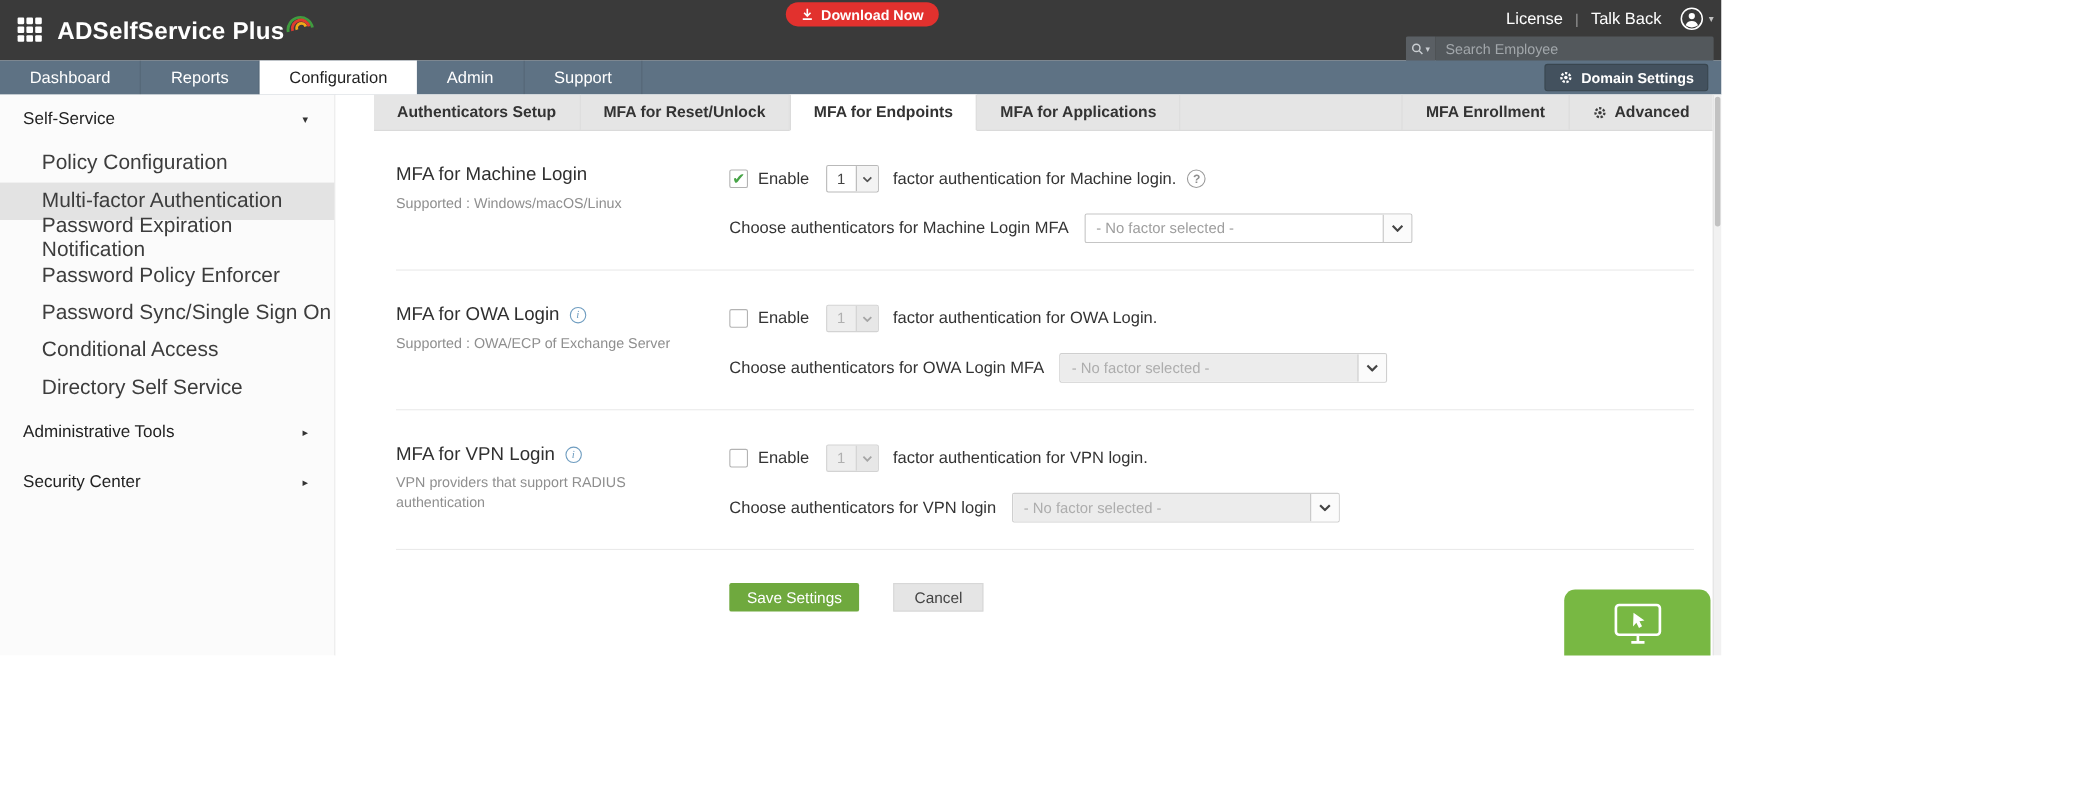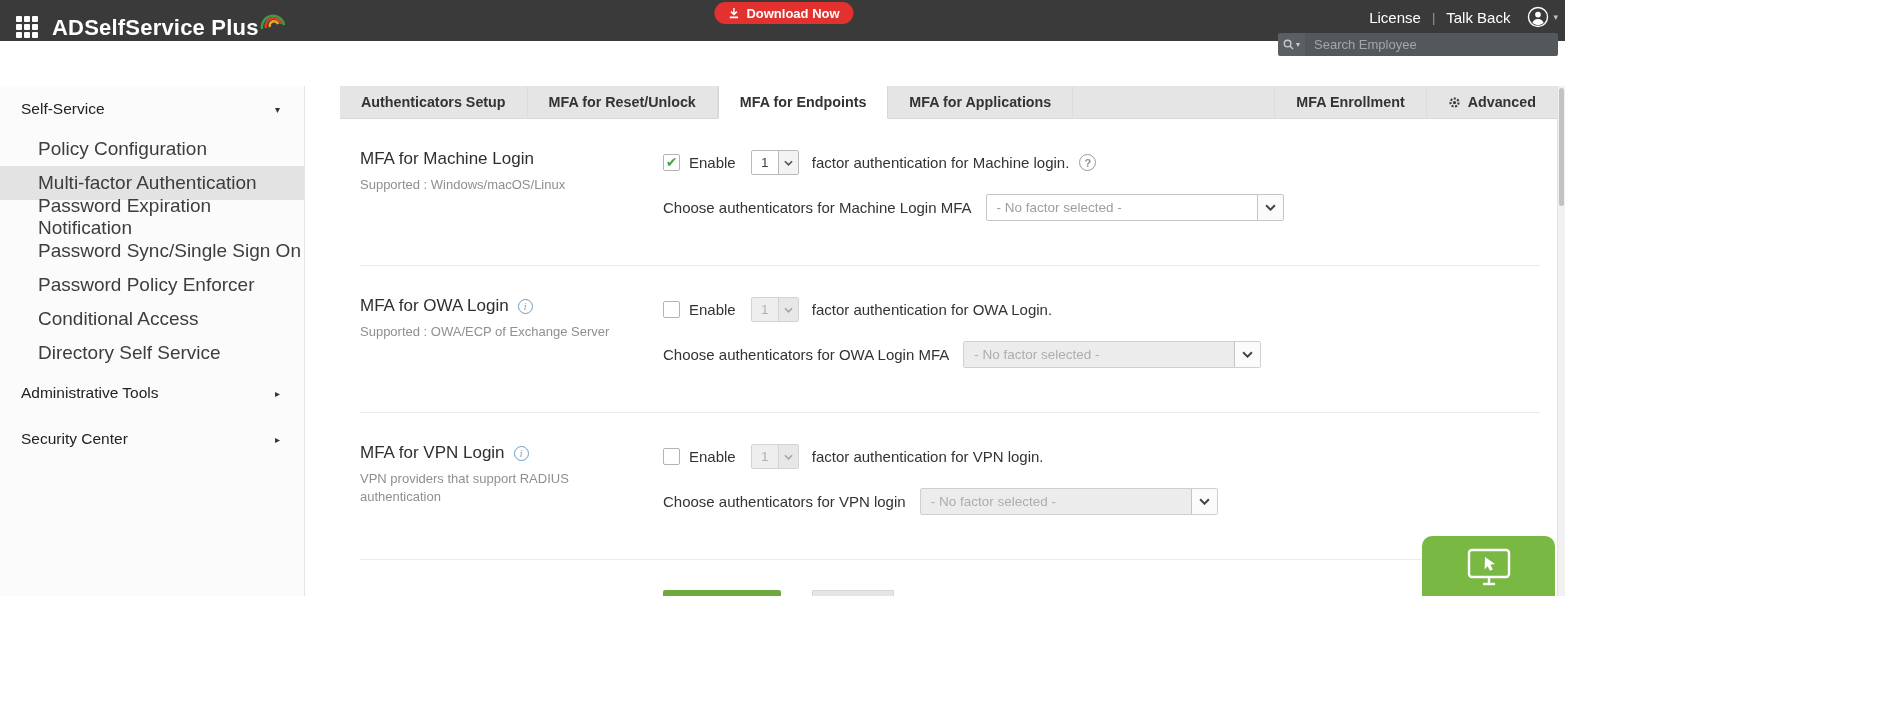--- a/index.html
+++ b/index.html
@@ -2,21 +2,21 @@
 <html><head>
 <meta charset="utf-8">
 <style>
   * { margin:0; padding:0; box-sizing:border-box; }
   html,body { width:1885px; height:717px; background:#ffffff; overflow:hidden;
               font-family:"Liberation Sans","DejaVu Sans",sans-serif; }
 
   .window { position:absolute; left:0; top:0; width:1565px; height:596px; background:#fff; overflow:hidden; }
 
   
-  .topbar { position:absolute; left:0; top:0; width:100%; height:41px; background:#3a3a3a; }
+  .topbar { position:absolute; left:0; top:0; width:100%; height:55px; background:#3a3a3a; }
   .grid-icon { position:absolute; left:16px; top:16px; display:grid; grid-template-columns:repeat(3,6px); grid-template-rows:repeat(3,6px); gap:2px; cursor:pointer; }
   .grid-icon span { background:#fff; border-radius:1px; }
   .logo { position:absolute; left:52px; top:0; height:55px; display:flex; align-items:center; color:#fff; font-size:22px; font-weight:bold; letter-spacing:0.2px; }
   .logo svg { margin-left:1px; margin-top:-14px; }
   .download-btn { position:absolute; left:784px; top:2px; transform:translateX(-50%); height:22px; padding:0 14px; background:#e2312e; border-radius:11px; display:flex; align-items:center; gap:7px; color:#fff; font-size:13px; font-weight:bold; cursor:pointer; }
   .topbar-right { position:absolute; right:7px; top:0; width:300px; }
   .tb-row1 { display:flex; justify-content:flex-end; align-items:center; gap:11px; margin-top:6px; color:#fff; font-size:15px; }
   .tb-sep { color:#9a9a9a; font-size:13px; }
   .tb-link { cursor:pointer; }
   .avatar-wrap { display:flex; align-items:center; gap:4px; cursor:pointer; margin-left:6px; }
@@ -42,21 +42,21 @@
 
   
   .content { position:absolute; left:305px; top:86px; right:0; bottom:0; background:#fff; }
   .tabstrip { margin-left:35px; margin-right:8px; height:33px; background:#e5e5e5; border-bottom:1px solid #d9d9d9; display:flex;font-weight:bold; }
   .tab { line-height:32px; padding:0 21px; font-size:14.3px; color:#333; cursor:pointer; border-right:1px solid #dcdcdc; white-space:nowrap; }
   .tab.active { background:#fff; border-left:1px solid #d7d7d7; border-right:1px solid #d7d7d7; position:relative; margin-bottom:-1px; border-bottom:1px solid #fff; }
   .tab.right { border-right:none; border-left:1px solid #dcdcdc; display:flex; align-items:center; gap:7px; }
   .tab-spacer { flex:1; border-right:none; }
 
   .sections { padding:0 25px 0 55px; }
-  .mfa-section { display:flex; padding:30px 0 44px; border-bottom:1px solid #eaeaea; }
+  .mfa-section { display:flex; padding:30px 0 24px; border-bottom:1px solid #eaeaea; }
   .sec-left { width:303px; flex-shrink:0; padding-right:28px; }
   .sec-title-row { display:flex; align-items:center; gap:9px; }
   .sec-title { font-size:17px; font-weight:normal; color:#2f2f2f; }
   .info-icon { width:15px; height:15px; border:1px solid #6f9dc0; border-radius:50%; color:#6f9dc0; font-size:10px; font-style:italic; font-family:"Liberation Serif","DejaVu Serif",serif; display:flex; align-items:center; justify-content:center; cursor:pointer; flex-shrink:0; }
   .sec-sub { margin-top:7px; font-size:13px; color:#8f8f8f; line-height:1.35; }
   .sec-right { flex:1; padding-top:1px; }
   .ctrl-row { display:flex; align-items:center; }
   .ctrl-row.second { margin-top:19px; }
 
   .checkbox { width:17px; height:17px; border:1px solid #b3b3b3; border-radius:2px; background:#fff; margin-right:9px; display:flex; align-items:center; justify-content:center; cursor:pointer; flex-shrink:0; }
@@ -142,31 +142,45 @@
             <circle cx="5" cy="5" r="3.6" fill="none" stroke="#c9cdd1" stroke-width="1.5"></circle>
             <path d="M7.8 7.8L11 11" stroke="#c9cdd1" stroke-width="1.5"></path>
           </svg>
           <span class="caret">▾</span>
         </span>
         <input type="text" placeholder="Search Employee" style="">
       </div>
     </div>
   </header>
 
+  <nav class="navbar">
+    <div class="nav-item">Dashboard</div>
+    <div class="nav-item">Reports</div>
+    <div class="nav-item active">Configuration</div>
+    <div class="nav-item">Admin</div>
+    <div class="nav-item">Support</div>
+    <div class="domain-settings">
+      <svg width="13" height="13" viewBox="0 0 16 16">
+        <circle cx="8" cy="8" r="5" fill="none" stroke="#fff" stroke-width="2.6" stroke-dasharray="2.6 1.8"></circle>
+        <circle cx="8" cy="8" r="2" fill="#fff"></circle>
+      </svg>
+      <span>Domain Settings</span>
+    </div>
+  </nav>
 
   <aside class="sidebar">
     <div class="group-h">
       <span>Self-Service</span>
       <span class="chev">▾</span>
     </div>
     <div class="side-item">Policy Configuration</div>
     <div class="side-item selected">Multi-factor Authentication</div>
     <div class="side-item">Password Expiration Notification</div>
+    <div class="side-item">Password Policy Enforcer</div>
     <div class="side-item">Password Sync/Single Sign On</div>
-    <div class="side-item">Password Policy Enforcer</div>
     <div class="side-item">Conditional Access</div>
     <div class="side-item">Directory Self Service</div>
     <div class="group-h">
       <span>Administrative Tools</span>
       <span class="chev">▸</span>
     </div>
     <div class="group-h">
       <span>Security Center</span>
       <span class="chev">▸</span>
     </div>

